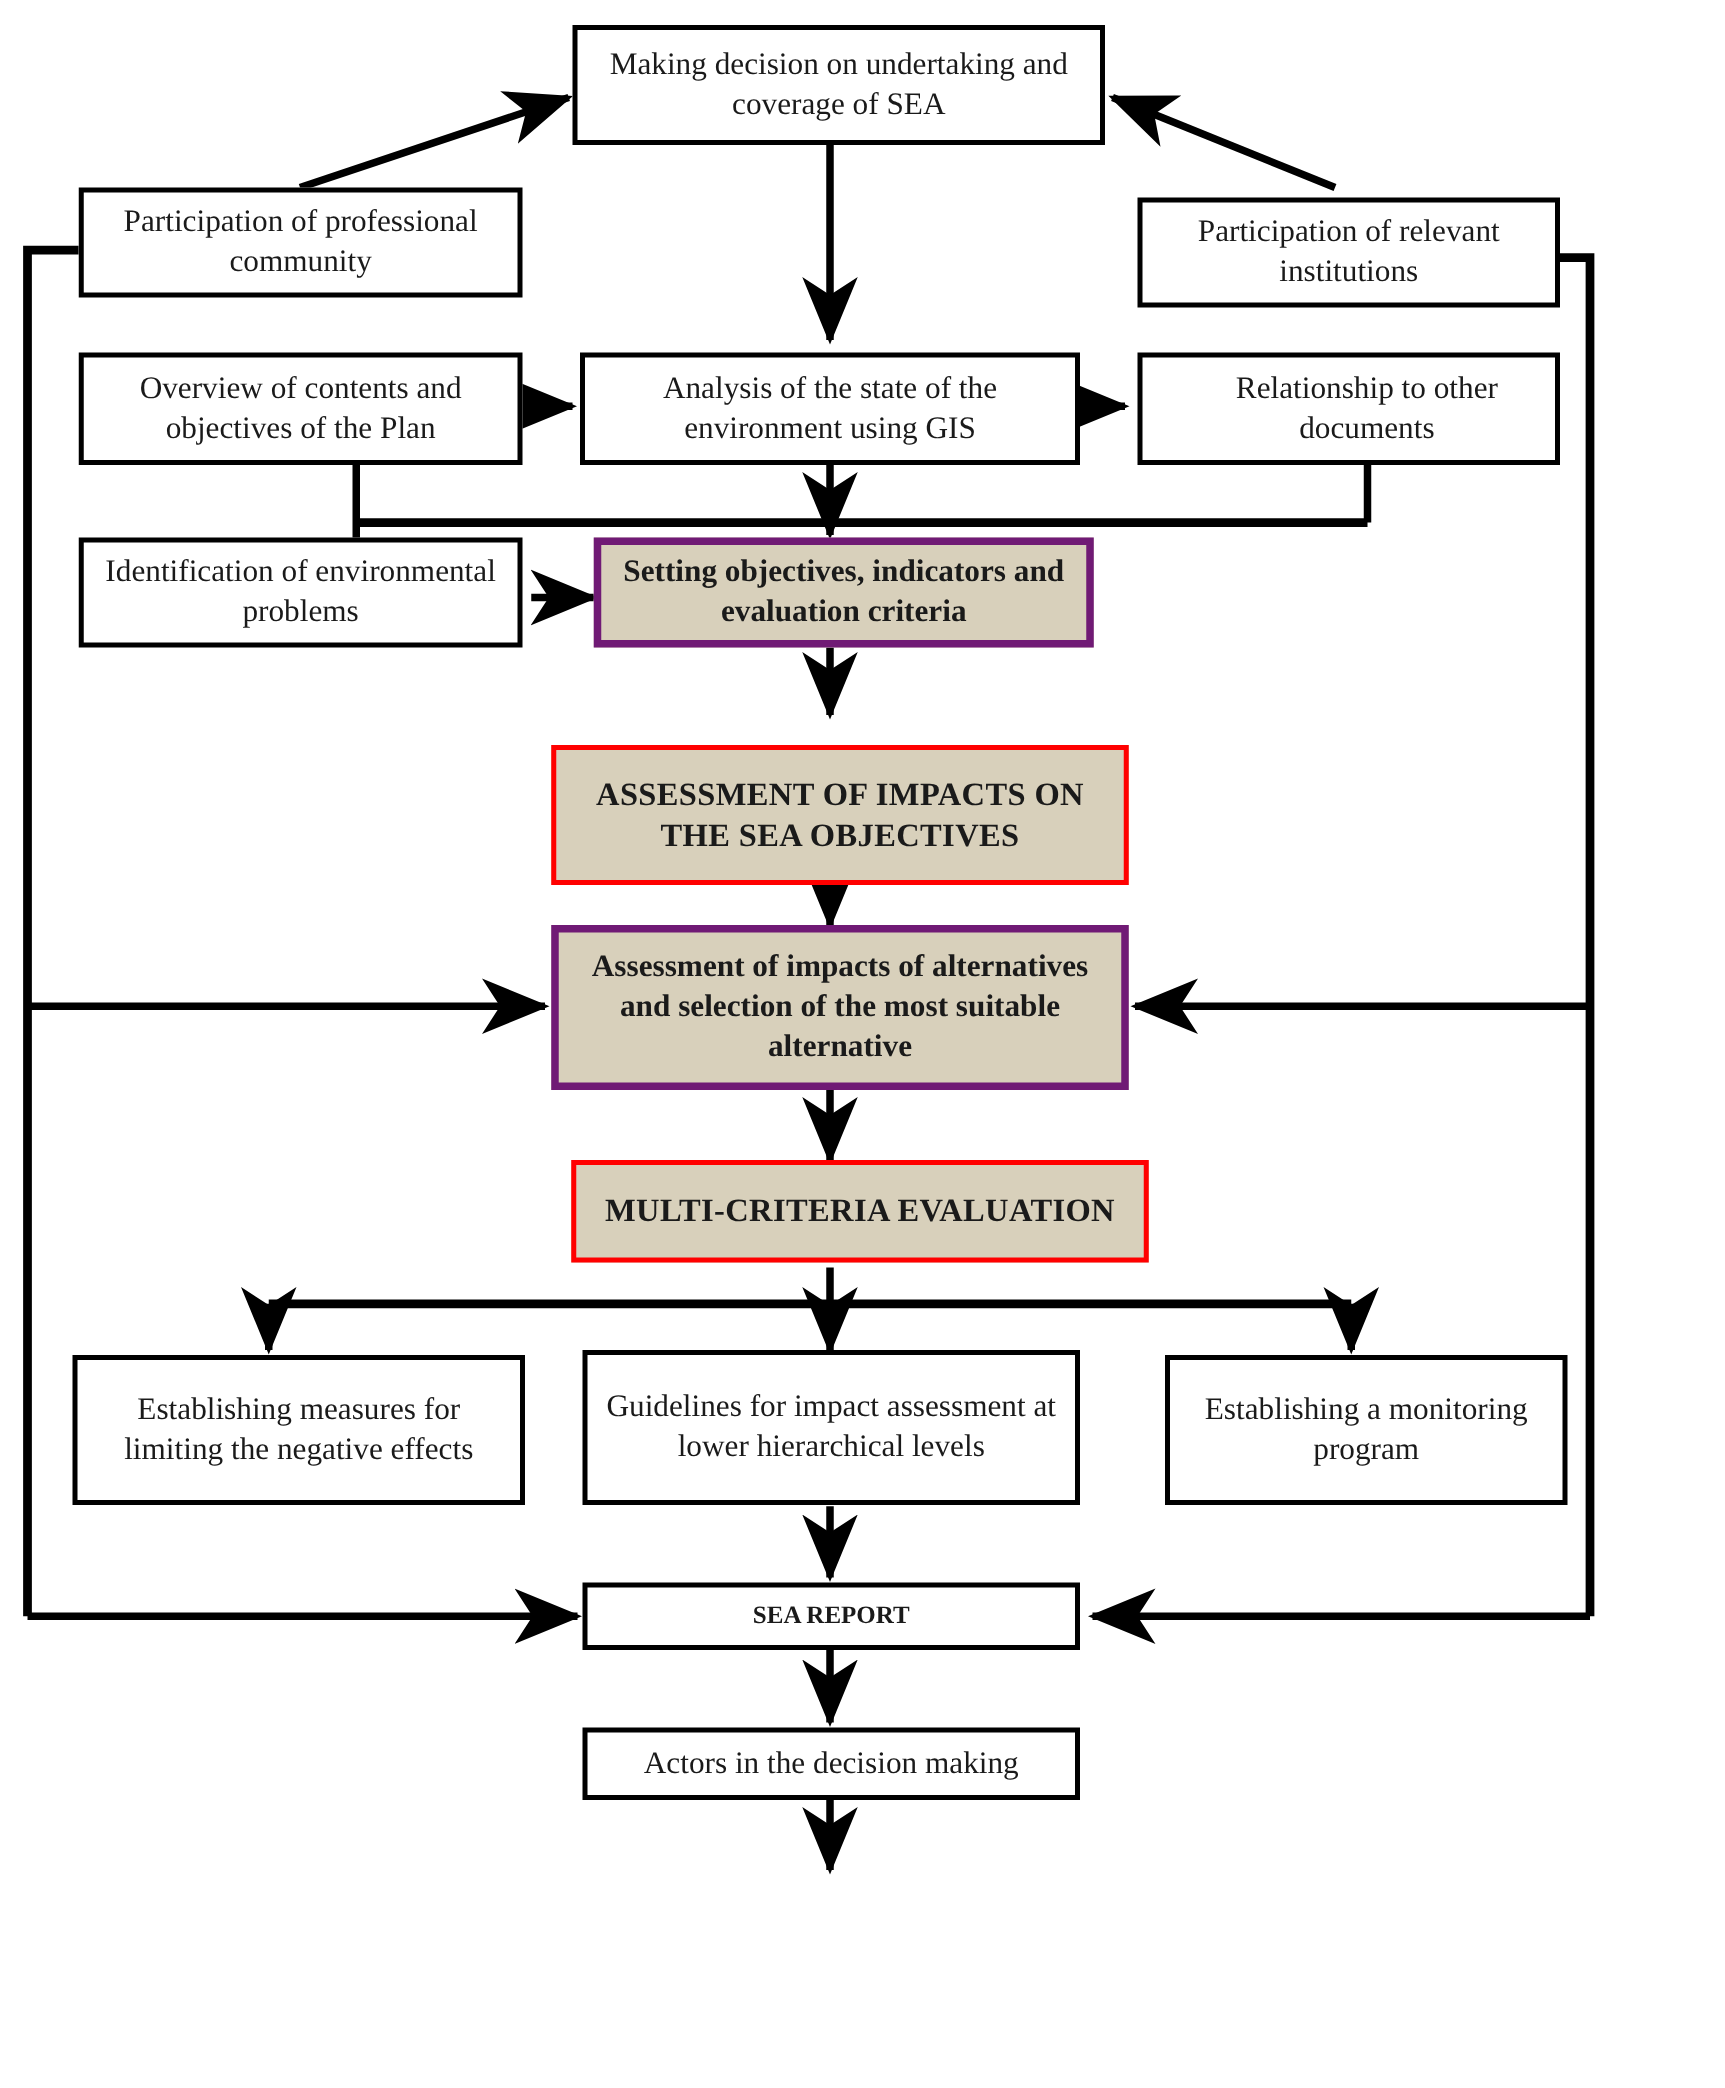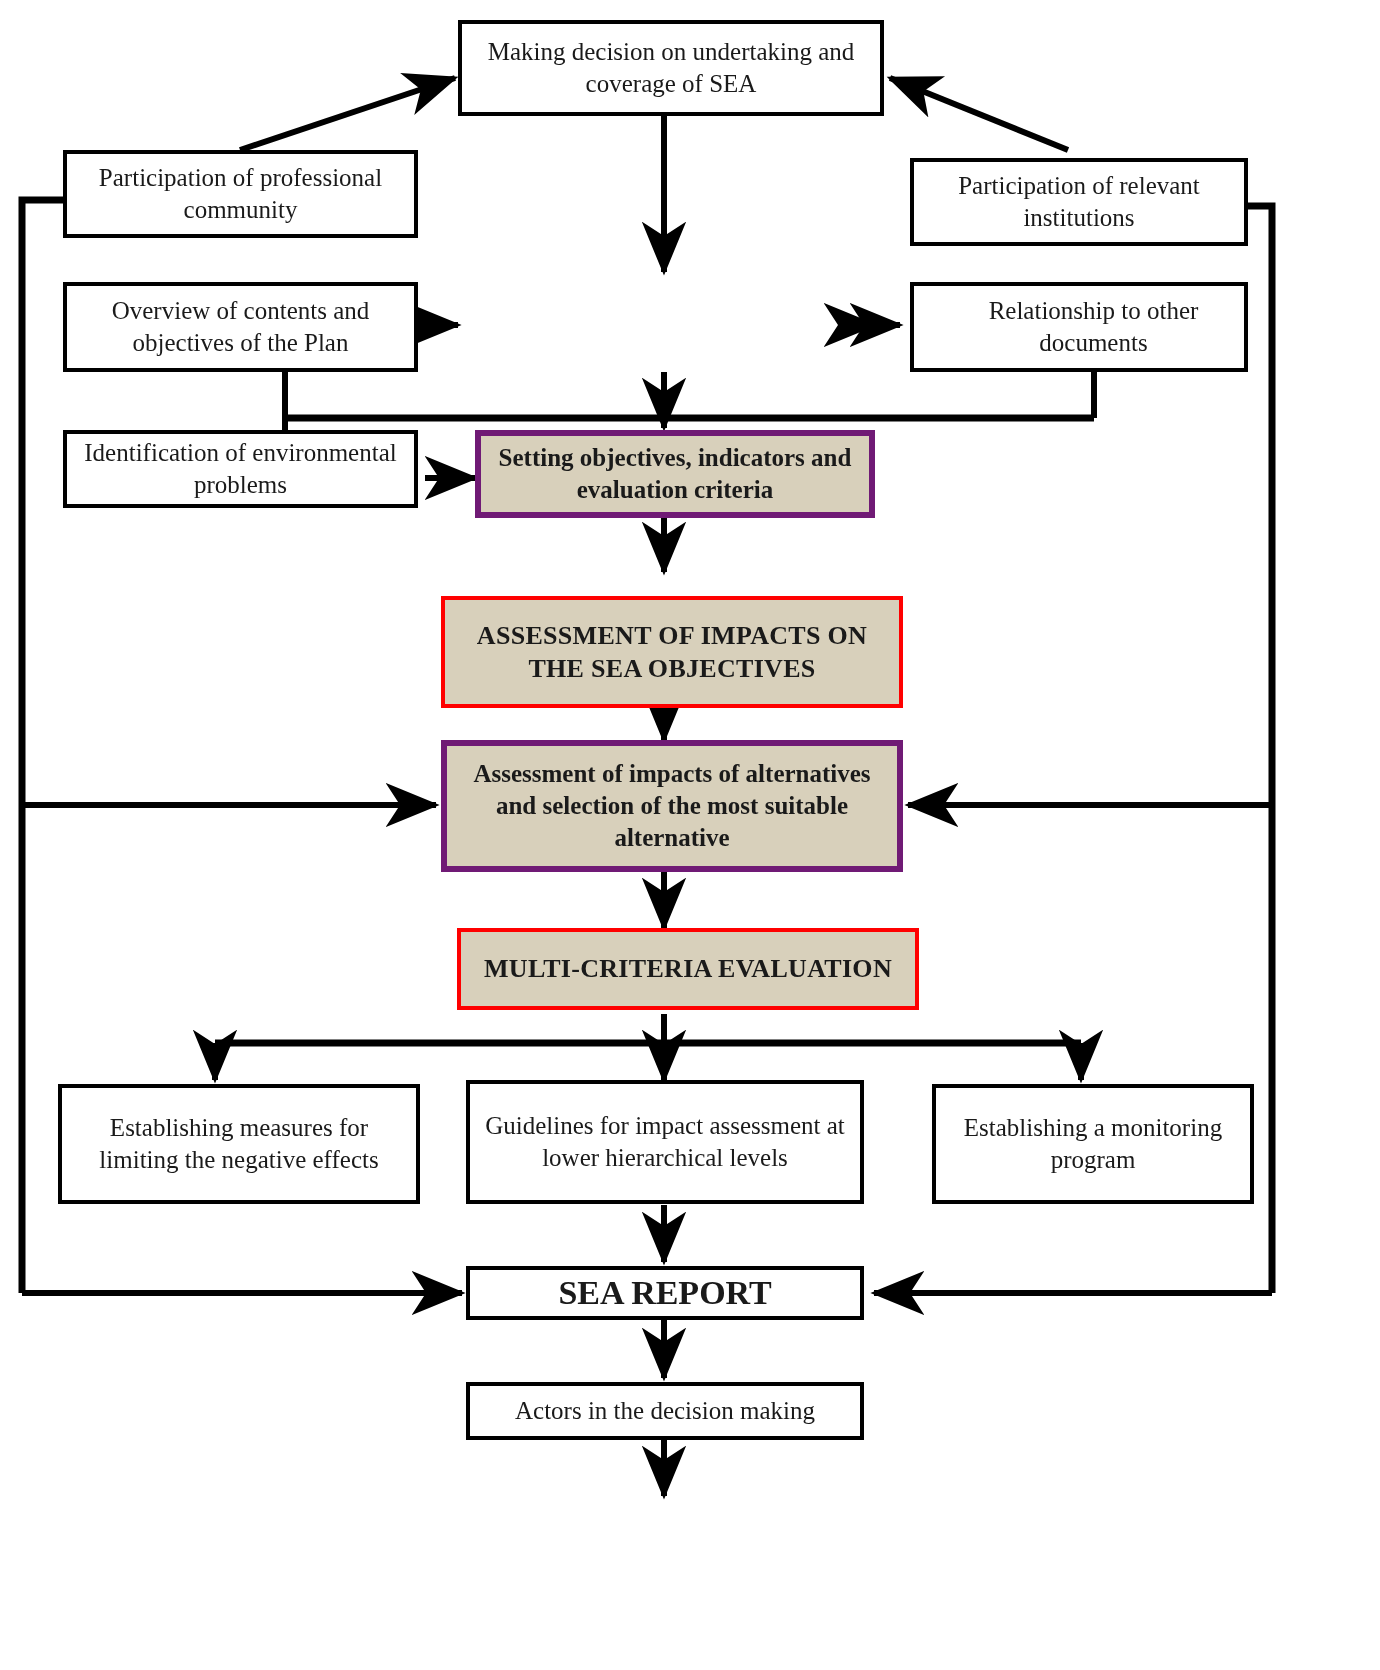--- a/index.html
+++ b/index.html
@@ -32,21 +32,21 @@
     font-weight:700;
     font-size:25px;
   }
   .hl-caps{
     background:#d8d0bb;
     border:4px solid #ff0000;
     font-weight:700;
     font-size:26px;
     letter-spacing:.3px;
   }
-  .bold-plain{font-weight:700;font-size:34px;}
+  .bold-plain{font-weight:700;font-size:20px;}
 </style>
 </head>
 <body>
 
 <div id="stage">
 
   <svg id="wires" viewBox="0 0 1380 1670">
     <defs>
       <marker id="ah" markerWidth="10" markerHeight="10" refX="8.4" refY="4" orient="auto" markerUnits="strokeWidth">
         <path d="M0,0.3 L9,4 L0,7.7 L2.4,4 Z" fill="#000"></path>
@@ -112,26 +112,29 @@
   </div>
 
   <div class="node plain" style="left:910px;top:158px;width:338px;height:88px;">
     <span class="txt">Participation of relevant institutions</span>
   </div>
 
   <div class="node plain" style="left:63px;top:282px;width:355px;height:90px;">
     <span class="txt">Overview of contents and objectives of the Plan</span>
   </div>
 
+  <div class="node plain" style="left:464px;top:282px;width:400px;height:90px;">
+    <span class="txt">Analysis of the state of the environment using GIS</span>
+  </div>
 
   <div class="node plain" style="left:910px;top:282px;width:338px;height:90px;padding-left:37px;">
     <span class="txt">Relationship to other documents</span>
   </div>
 
-  <div class="node plain" style="left:63px;top:430px;width:355px;height:78px;">
+  <div class="node plain" style="left:63px;top:430px;width:355px;height:88px;">
     <span class="txt">Identification of environmental problems</span>
   </div>
 
   <div class="node hl" style="left:475px;top:430px;width:400px;height:88px;">
     <span class="txt">Setting objectives, indicators and evaluation criteria</span>
   </div>
 
   <div class="node hl-caps" style="left:441px;top:572px;width:462px;height:112px;margin-top:24px;">
     <span class="txt">ASSESSMENT OF IMPACTS ON THE SEA OBJECTIVES</span>
   </div>

